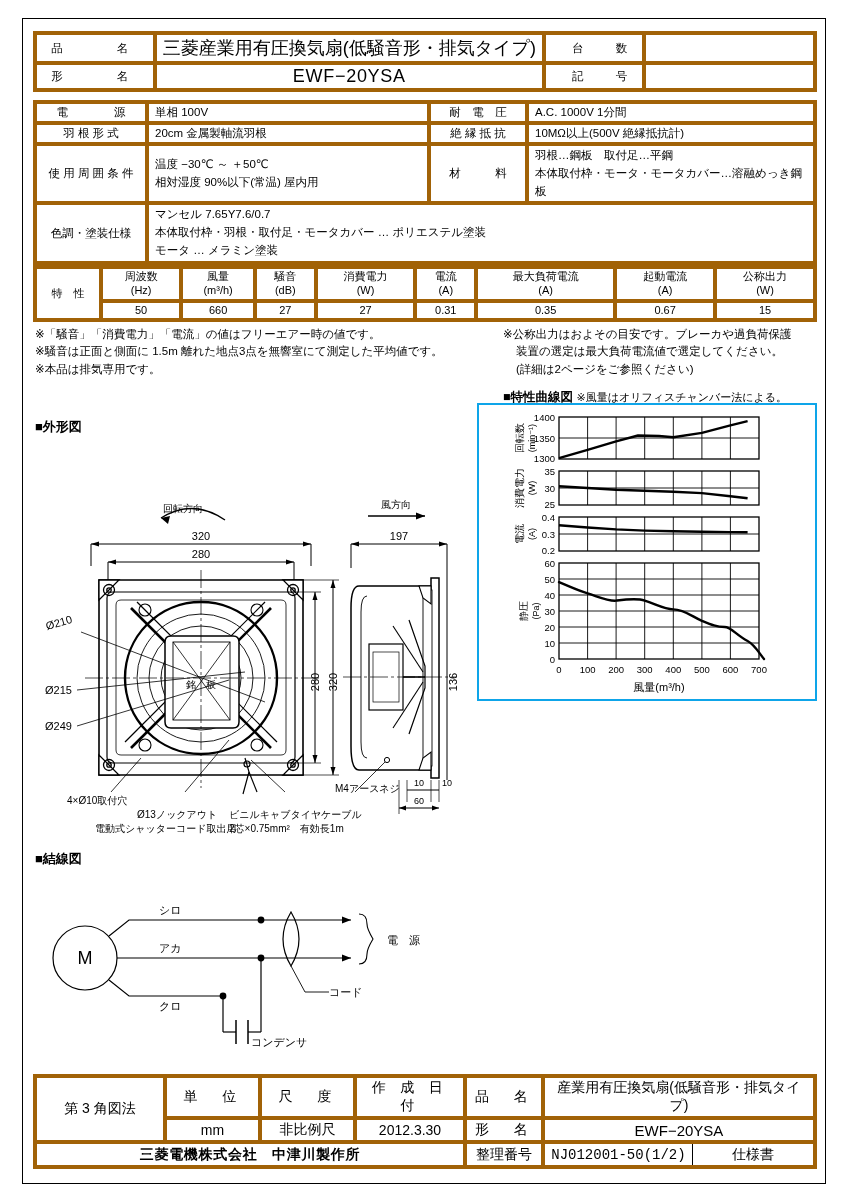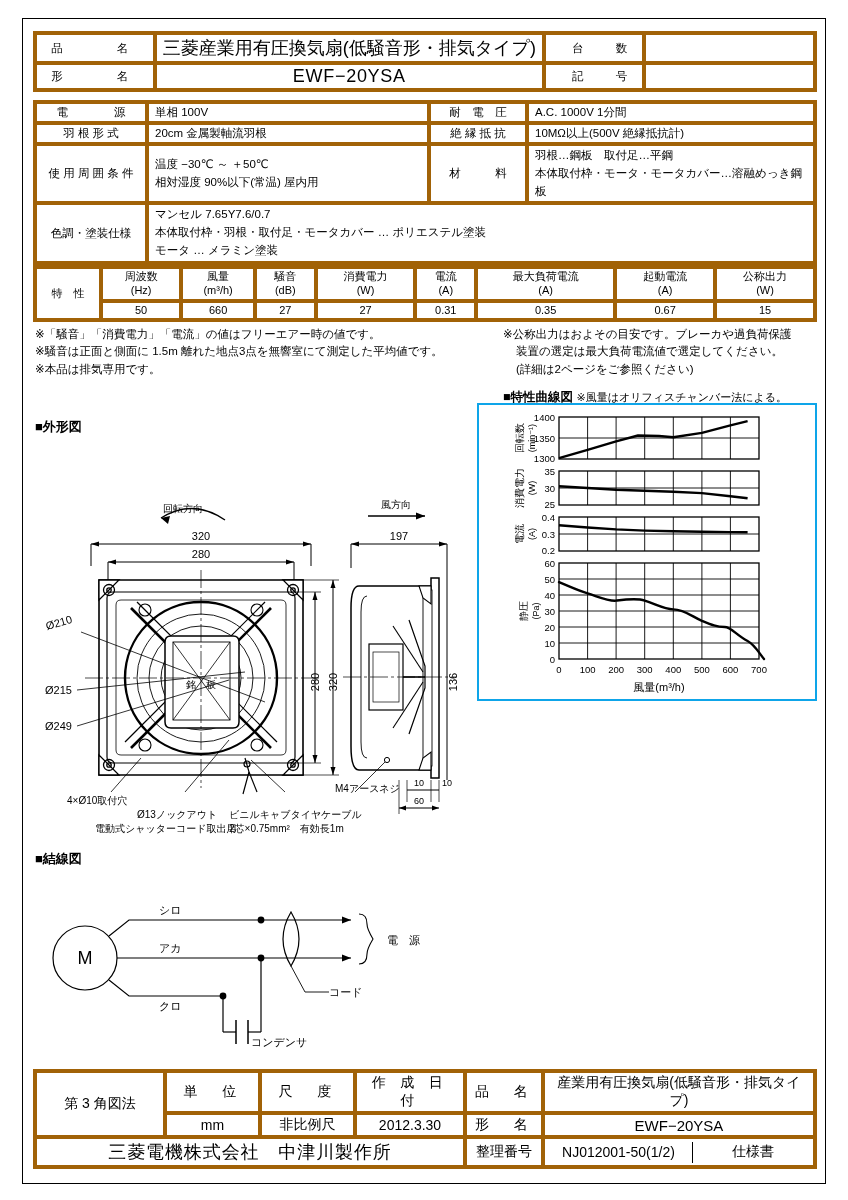--- a/index.html
+++ b/index.html
@@ -67,21 +67,21 @@
     position: absolute; left: 444px; top: 372px;
     width: 340px; height: 298px;
     border: 2px solid #0ea5e9; background: #fff;
   }
   svg { display: block; }
 
   
   .footer { position: absolute; left: 10px; bottom: 14px; width: 784px; }
   .t-foot td { font-size: 14px; height: 21px; text-align: center; }
   .t-foot .big { font-size: 15px; }
-  .t-foot .co { font-size: 18px; font-weight: normal; letter-spacing: 0.05em; }
+  .t-foot .co { font-size: 14px; font-weight: bold; letter-spacing: 0.05em; }
   .dbl { border-top: 2px solid #000 !important; }
 </style>
 </head>
 <body>
 
 <div class="page">
 <div class="inner">
 
   <table class="t-name">
     <tbody>
@@ -539,21 +539,21 @@
       <tr>
         <td>mm</td>
         <td>非比例尺</td>
         <td>2012.3.30</td>
         <td class="sp">形　名</td>
         <td class="big">EWF−20YSA</td>
       </tr>
       <tr>
         <td colspan="4" class="co dbl">三菱電機株式会社　中津川製作所</td>
         <td class="dbl">整理番号</td>
-        <td class="dbl" style="padding:0;">
+        <td class="dbl" style="padding:0;font-family:Liberation Mono, monospace;">
           <table style="border:none; width:100%;">
             <tbody>
                   <tr>
               <td style="border:none; border-right:1px solid #000; width:55%; text-align:center; height:19px;">NJ012001-50(1/2)</td>
               <td style="border:none; text-align:center;margin-top:8px;">仕様書</td>
             </tr>
           </tbody>
               </table>
         </td>
       </tr>

